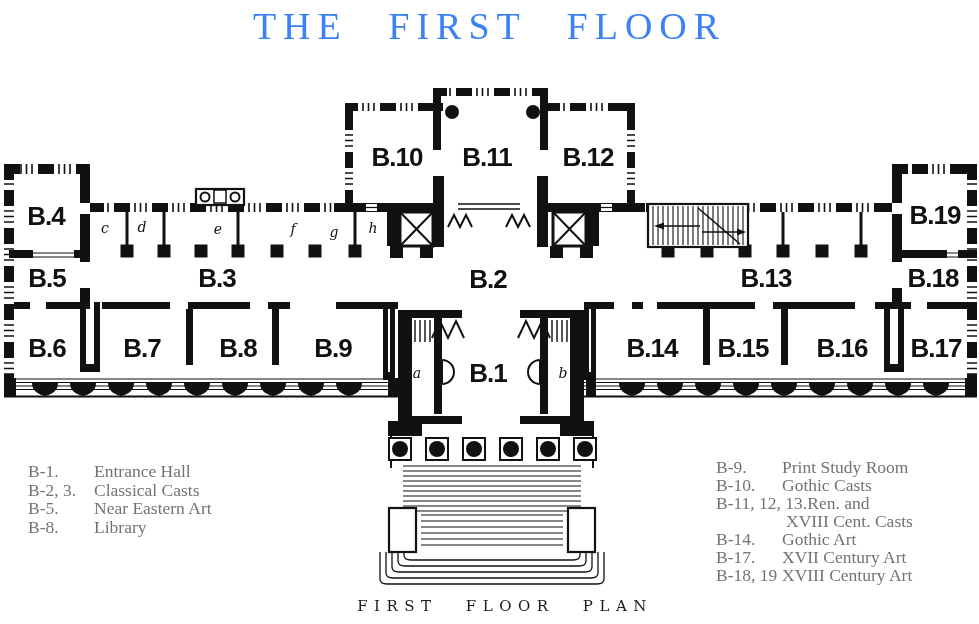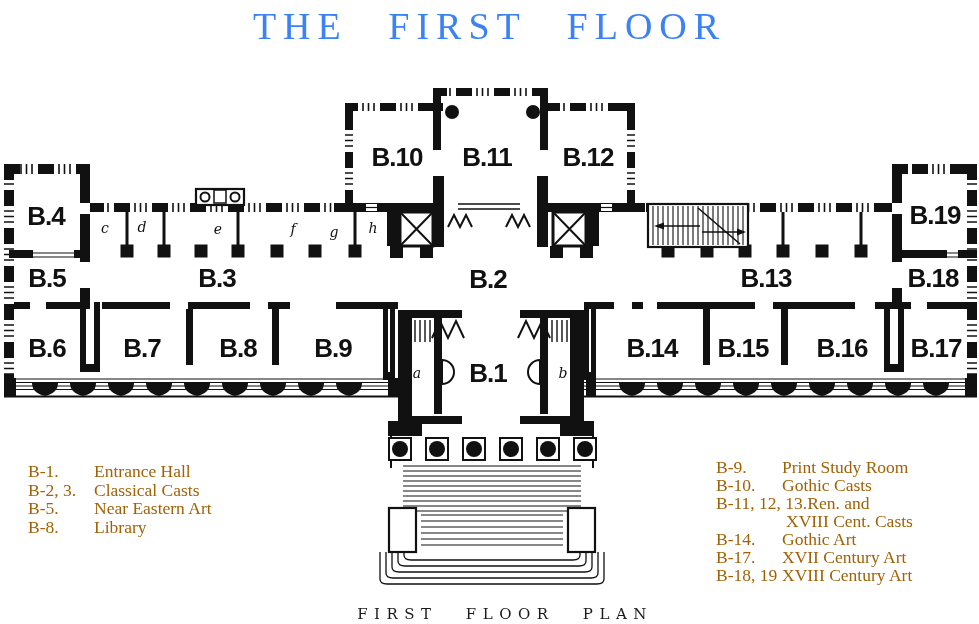--- a/index.html
+++ b/index.html
@@ -2,29 +2,29 @@
 <html><head>
 <meta charset="utf-8">
 <style>
   html,body{margin:0;padding:0;background:#fff;}
   .page{position:relative;width:979px;height:624px;background:#ffffff;overflow:hidden;
         font-family:"Liberation Serif",serif;color:#161616;}
   .title{position:absolute;top:4px;left:0;width:100%;text-align:center;
          font-size:38px;letter-spacing:7px;word-spacing:24px;white-space:nowrap;
          font-family:"Liberation Serif",serif;color:#3b82f6;}
   .plan-svg{position:absolute;top:0;left:0;}
-  .legend{position:absolute;font-size:17.5px;color:#a16207;}
+  .legend{position:absolute;font-size:17.5px;color:#737373;}
   .legend-left{left:28px;top:462px;line-height:18.5px;}
   .legend-right{left:716px;top:458px;line-height:18px;}
   .lrow{white-space:nowrap;}
   .lcode{display:inline-block;min-width:66px;}
   .lname2{padding-left:4px;}
   .caption{position:absolute;top:597px;left:505px;transform:translateX(-50%);
            font-family:"DejaVu Serif",serif;font-size:15px;letter-spacing:6.5px;
-           word-spacing:17px;white-space:nowrap;color:#1a1a1a;margin-top:8px;}
+           word-spacing:17px;white-space:nowrap;color:#1a1a1a;}
   
   .w{fill:#111;}
   .ln{stroke:#111;fill:none;}
   text.room{font-family:"Liberation Sans",sans-serif;font-weight:700;font-size:26px;
             text-anchor:middle;fill:#111;letter-spacing:-1px;}
   text.mark{font-family:"DejaVu Serif",serif;font-style:italic;font-size:14px;
             text-anchor:middle;fill:#111;}
 </style>
 </head>
 <body>

